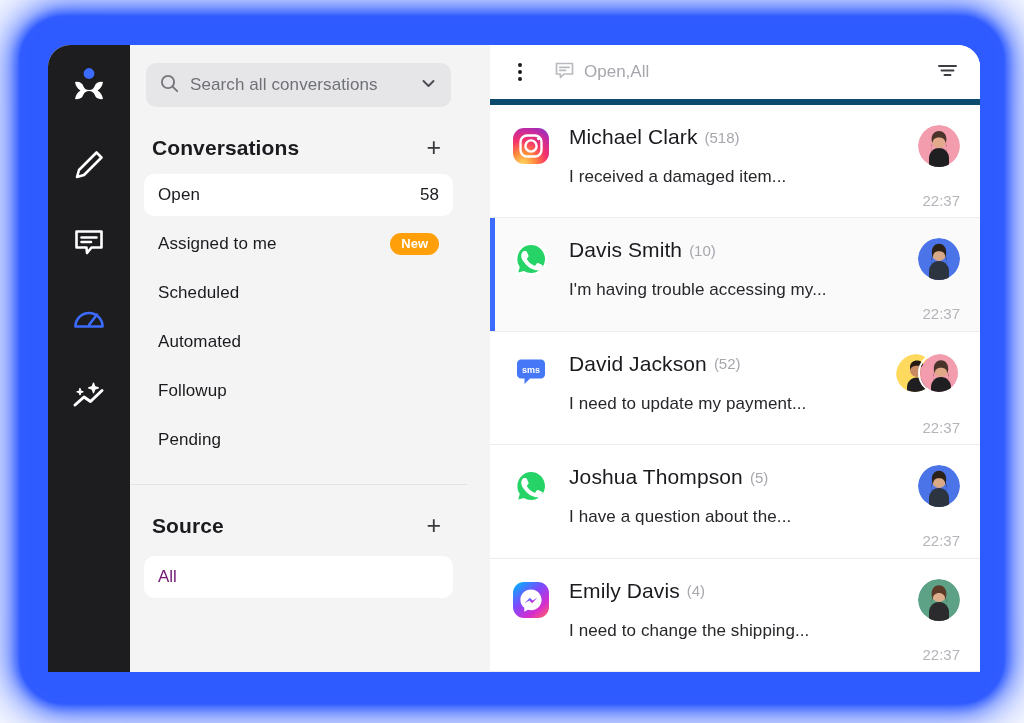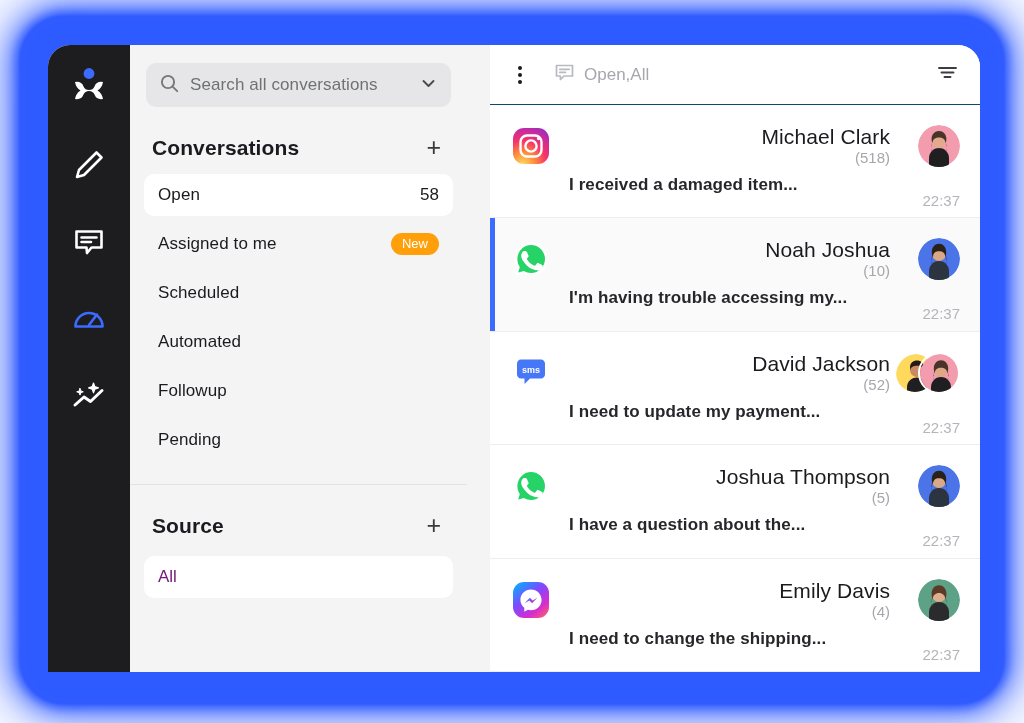--- a/index.html
+++ b/index.html
@@ -69,60 +69,60 @@
   .plus{font-size:25px;color:#39393d;line-height:1;padding:2px 4px;}
   .nav{margin-top:12px;padding:0 14px;}
   .nav-item{
     height:42px;display:flex;align-items:center;justify-content:space-between;
     padding:0 14px;border-radius:10px;box-sizing:border-box;margin-bottom:7px;
   }
   .nav-item.active{background:#ffffff;}
   .nav-label{font-size:17px;color:#1b1b1f;letter-spacing:.1px;}
   .nav-count{font-size:17px;color:#1b1b1f;}
   .badge{
-    background:#ff9f0a;color:#fff;font-size:13px;font-weight:400;
+    background:#ff9f0a;color:#fff;font-size:13px;font-weight:700;
     padding:4px 11px;border-radius:11px;line-height:1.1;
   }
   .divider{height:1px;background:#e3e3e5;margin:16px 0 0 0;}
   .source-box{
     margin:16px 14px 0 14px;height:42px;border-radius:10px;background:#fff;
     display:flex;align-items:center;padding:0 14px;box-sizing:border-box;
   }
   .source-val{font-size:17px;color:#701a75;}
 
   
   .gap{width:23px;flex:0 0 23px;background:#f4f4f5;}
 
   
   .list{flex:1;background:#ffffff;display:flex;flex-direction:column;min-width:0;}
   .list-head{
     height:60px;flex:0 0 60px;display:flex;align-items:center;
-    padding:0 20px 0 22px;border-bottom:1px solid #0c4a6e;box-sizing:border-box;
+    padding:0 20px 0 22px;border-bottom:6px solid #0c4a6e;box-sizing:border-box;
   }
   .kebab{display:flex;flex-direction:column;gap:3px;padding:4px 6px;}
   .kebab i{width:4px;height:4px;border-radius:50%;background:#1b1b1f;display:block;}
   .head-filter{display:flex;align-items:center;margin-left:26px;}
   .head-filter-txt{margin-left:9px;color:#a6a7ad;font-size:17px;}
   .head-spacer{flex:1;}
 
   .row{
     position:relative;display:flex;align-items:flex-start;
     padding:20px 20px 0 22px;height:120px;box-sizing:border-box;
     border-bottom:1px solid #ededf0;
   }
   .row.selected{background:#fafafb;}
   .row.selected::before{
     content:"";position:absolute;left:0;top:0;bottom:0;width:5px;background:#3b6bff;
   }
   .ch{width:38px;height:38px;flex:0 0 38px;margin-top:2px;}
   .row-body{flex:1;margin-left:19px;min-width:0;}
-  .row-title{display:flex;align-items:flex-end;white-space:nowrap;flex-direction:column;}
+  .row-title{display:flex;align-items:center;white-space:nowrap;}
   .row-name{font-size:21px;color:#1b1b1f;letter-spacing:.1px;}
   .row-count{font-size:15px;color:#a6a7ad;margin-left:7px;}
-  .row-prev{margin-top:9px;font-size:17px;color:#27272b;letter-spacing:.1px;font-weight:bold;}
+  .row-prev{margin-top:18px;font-size:17px;color:#27272b;letter-spacing:.1px;}
   .row-right{
     width:70px;flex:0 0 70px;display:flex;flex-direction:column;
     align-items:flex-end;height:84px;
   }
   .av{
     width:42px;height:42px;border-radius:50%;overflow:hidden;
     display:block;
   }
   .av-pair{position:relative;width:66px;height:42px;}
   .av-pair .av{position:absolute;top:0;border:2px solid #fff;box-sizing:border-box;}
@@ -296,21 +296,21 @@
       <div class="row selected">
         <span class="ch">
           <svg width="38" height="38" viewBox="0 0 38 38">
             <path d="M19 2.5c9.1 0 16.5 7.4 16.5 16.5S28.1 35.5 19 35.5c-2.9 0-5.6-.8-8-2.1l-8 2.1 2.2-7.8c-1.5-2.5-2.4-5.4-2.4-8.7C2.8 9.9 9.9 2.5 19 2.5z" fill="#ffffff"></path>
             <path d="M19 5c7.7 0 14 6.3 14 14s-6.3 14-14 14c-2.6 0-5-.7-7.1-2l-5.7 1.5 1.6-5.5c-1.5-2.2-2.4-4.9-2.4-7.8C5.4 11.3 11.6 5 19 5z" fill="#25D366"></path>
             <path d="M14.6 11.8c-.4-.9-.8-.9-1.2-.9h-1c-.3 0-.9.1-1.4.7-.5.6-1.8 1.8-1.8 4.3s1.9 5 2.1 5.3c.3.3 3.6 5.8 9 7.9 4.5 1.7 5.4 1.4 6.4 1.3 1-.1 3.1-1.3 3.6-2.5.4-1.2.4-2.3.3-2.5-.1-.2-.5-.3-1-.6-.5-.3-3.1-1.5-3.6-1.7-.5-.2-.8-.3-1.2.3-.3.6-1.3 1.7-1.6 2-.3.3-.6.4-1.1.1-.5-.3-2.2-.8-4.2-2.6-1.6-1.4-2.6-3.1-2.9-3.6-.3-.5 0-.8.2-1.1.2-.2.5-.6.8-.9.3-.3.3-.5.5-.9.2-.3.1-.7 0-.9-.2-.3-1.2-2.8-1.6-3.8z" fill="#ffffff"></path>
           </svg>
         </span>
         <div class="row-body">
           <div class="row-title">
-            <span class="row-name">Noah Joshua</span>
+            <span class="row-name">Davis Smith</span>
             <span class="row-count">(10)</span>
           </div>
           <div class="row-prev">I'm having trouble accessing my...</div>
         </div>
         <div class="row-right">
           <span class="av">
             <svg width="42" height="42" viewBox="0 0 42 42">
                 <circle cx="21" cy="21" r="21" fill="#4A74E8"></circle>
               <path d="M21 23c6 0 10 5 10 10v9H11v-9c0-5 4-10 10-10z" fill="#2C3440"></path>
               <circle cx="21" cy="16" r="7" fill="#D9A987"></circle>

